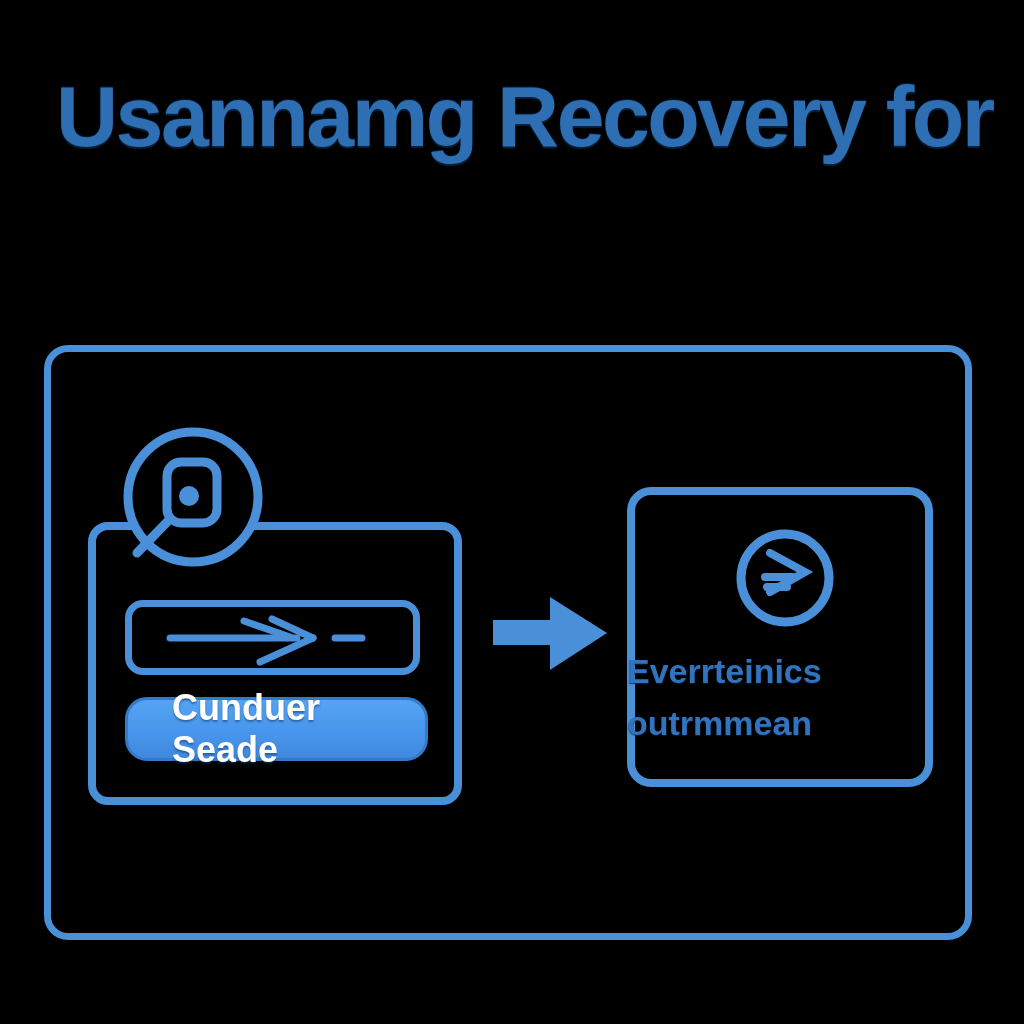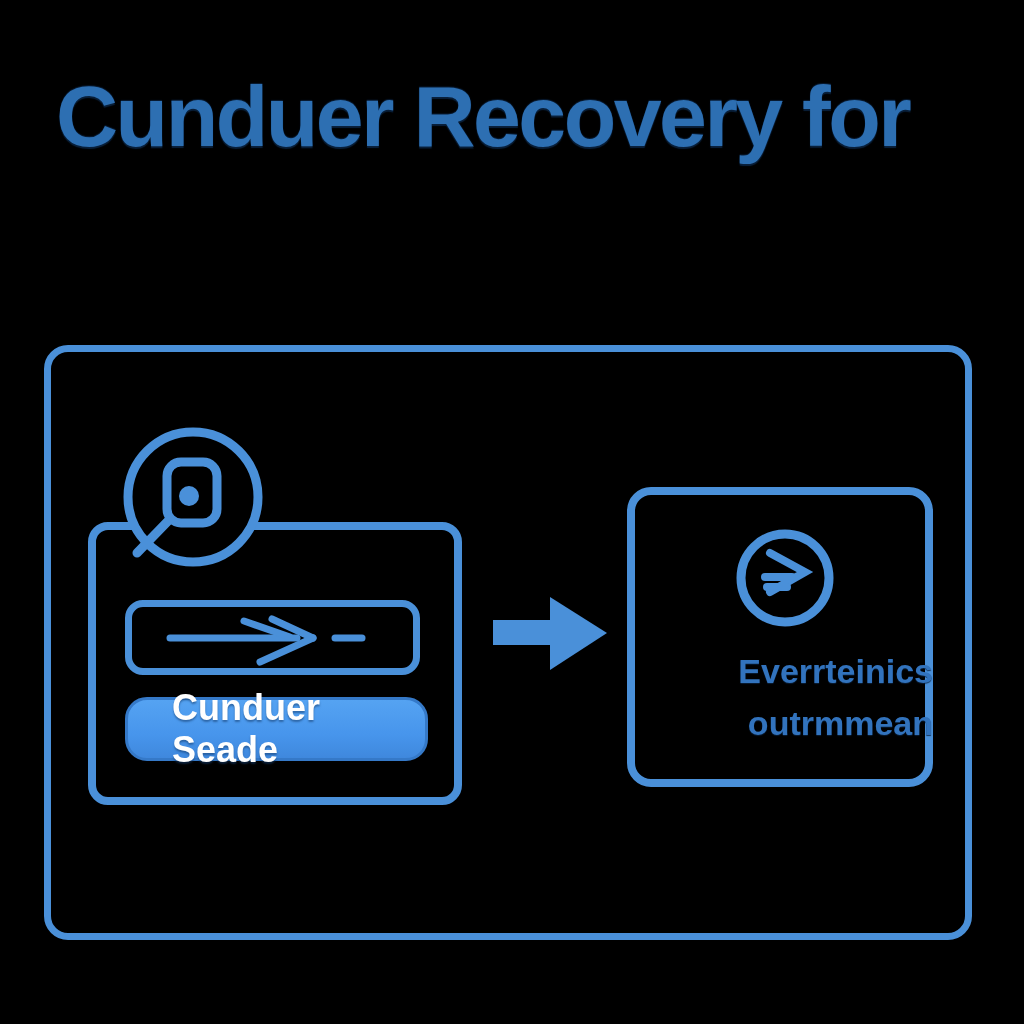--- a/index.html
+++ b/index.html
@@ -122,35 +122,35 @@
     left: 730px;
     top: 523px;
     width: 110px;
     height: 110px;
   }
   .right-label {
     position: absolute;
     left: 627px;
     top: 645px;
     width: 306px;
-    text-align: right;
+    text-align: left;
     font-size: 34px;
     font-weight: 700;
     line-height: 52px;
     color: #3273bd;
     text-shadow: 0 1px 1px rgba(10, 35, 65, 0.8);
   }
 </style>
 </head>
 <body>
 
 <div class="stage">
 
   <div class="title">
-    <div>Cunduer Recovery for</div>
+    <div>Usannamg Recovery for</div>
   </div>
 
   <div class="outer-box"></div>
 
   <div class="left-panel"></div>
 
   <svg class="avatar-icon" viewBox="0 0 150 150" xmlns="http://www.w3.org/2000/svg">
     <circle cx="75" cy="75" r="65" fill="#000000" stroke="#4a90d9" stroke-width="9"></circle>
     <rect x="49" y="40" width="50" height="61" rx="14" fill="none" stroke="#4a90d9" stroke-width="9"></rect>
     <circle cx="71" cy="74" r="10" fill="#4a90d9"></circle>

